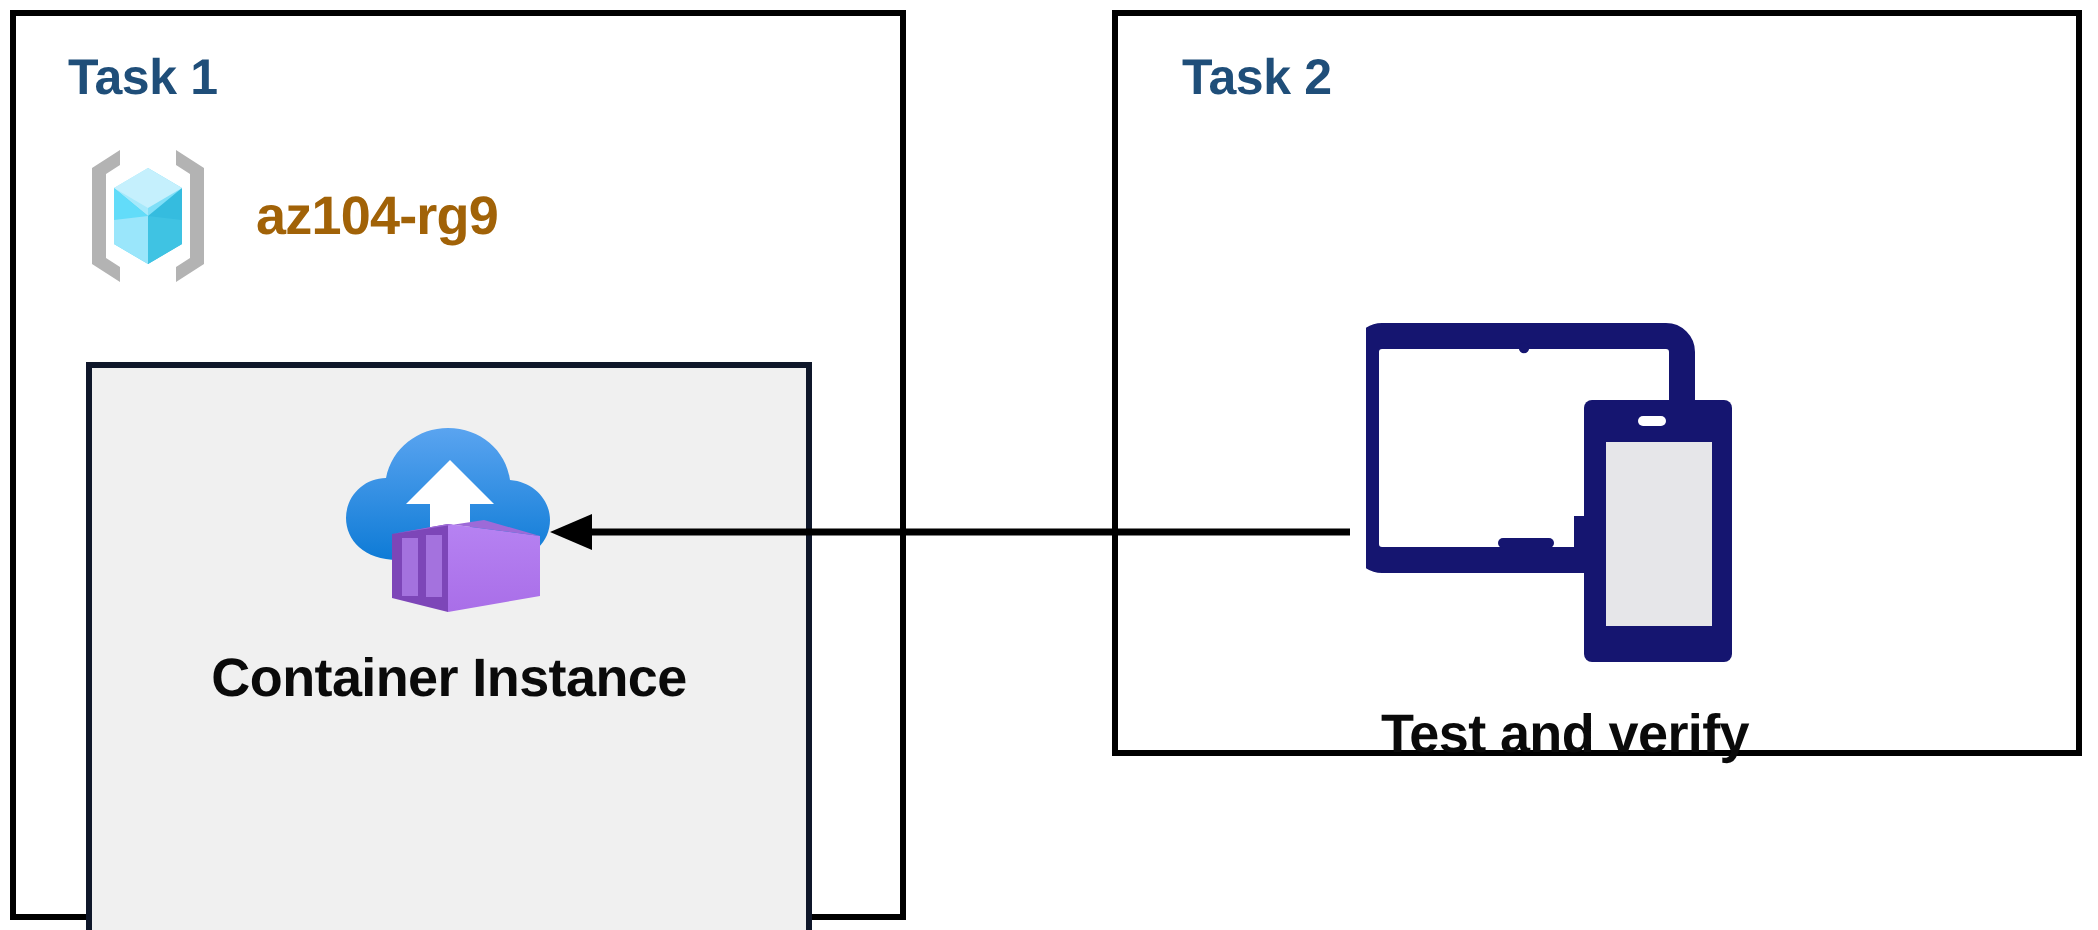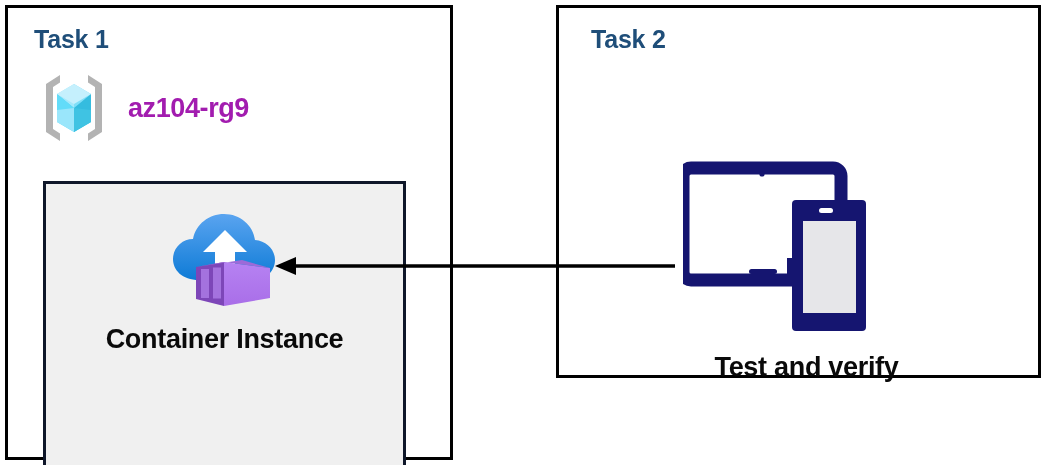--- a/index.html
+++ b/index.html
@@ -56,21 +56,21 @@
     left: 28px;
     top: 62px;
     display: flex;
     align-items: center;
     gap: 16px;
   }
   #rg-icon { width: 76px; height: 76px; display: block; }
   #rg-label {
     font-size: 27px;
     font-weight: bold;
-    color: #a21caf;
+    color: #a16207;
     letter-spacing: -0.4px;
     white-space: nowrap;
   }
 
   
   #aci-card {
     position: absolute;
     left: 35px;
     top: 173px;
     width: 363px;
@@ -104,21 +104,21 @@
   #device-icon {
     position: absolute;
     left: 683px;
     top: 160px;
     width: 192px;
     height: 175px;
     display: block;
   }
   #verify-label {
     position: absolute;
-    left: 564px;
+    left: 540px;
     width: 485px;
     top: 352px;
     text-align: center;
     font-size: 27px;
     font-weight: bold;
     color: #0a0a0a;
     letter-spacing: -0.3px;
   }
 
   

